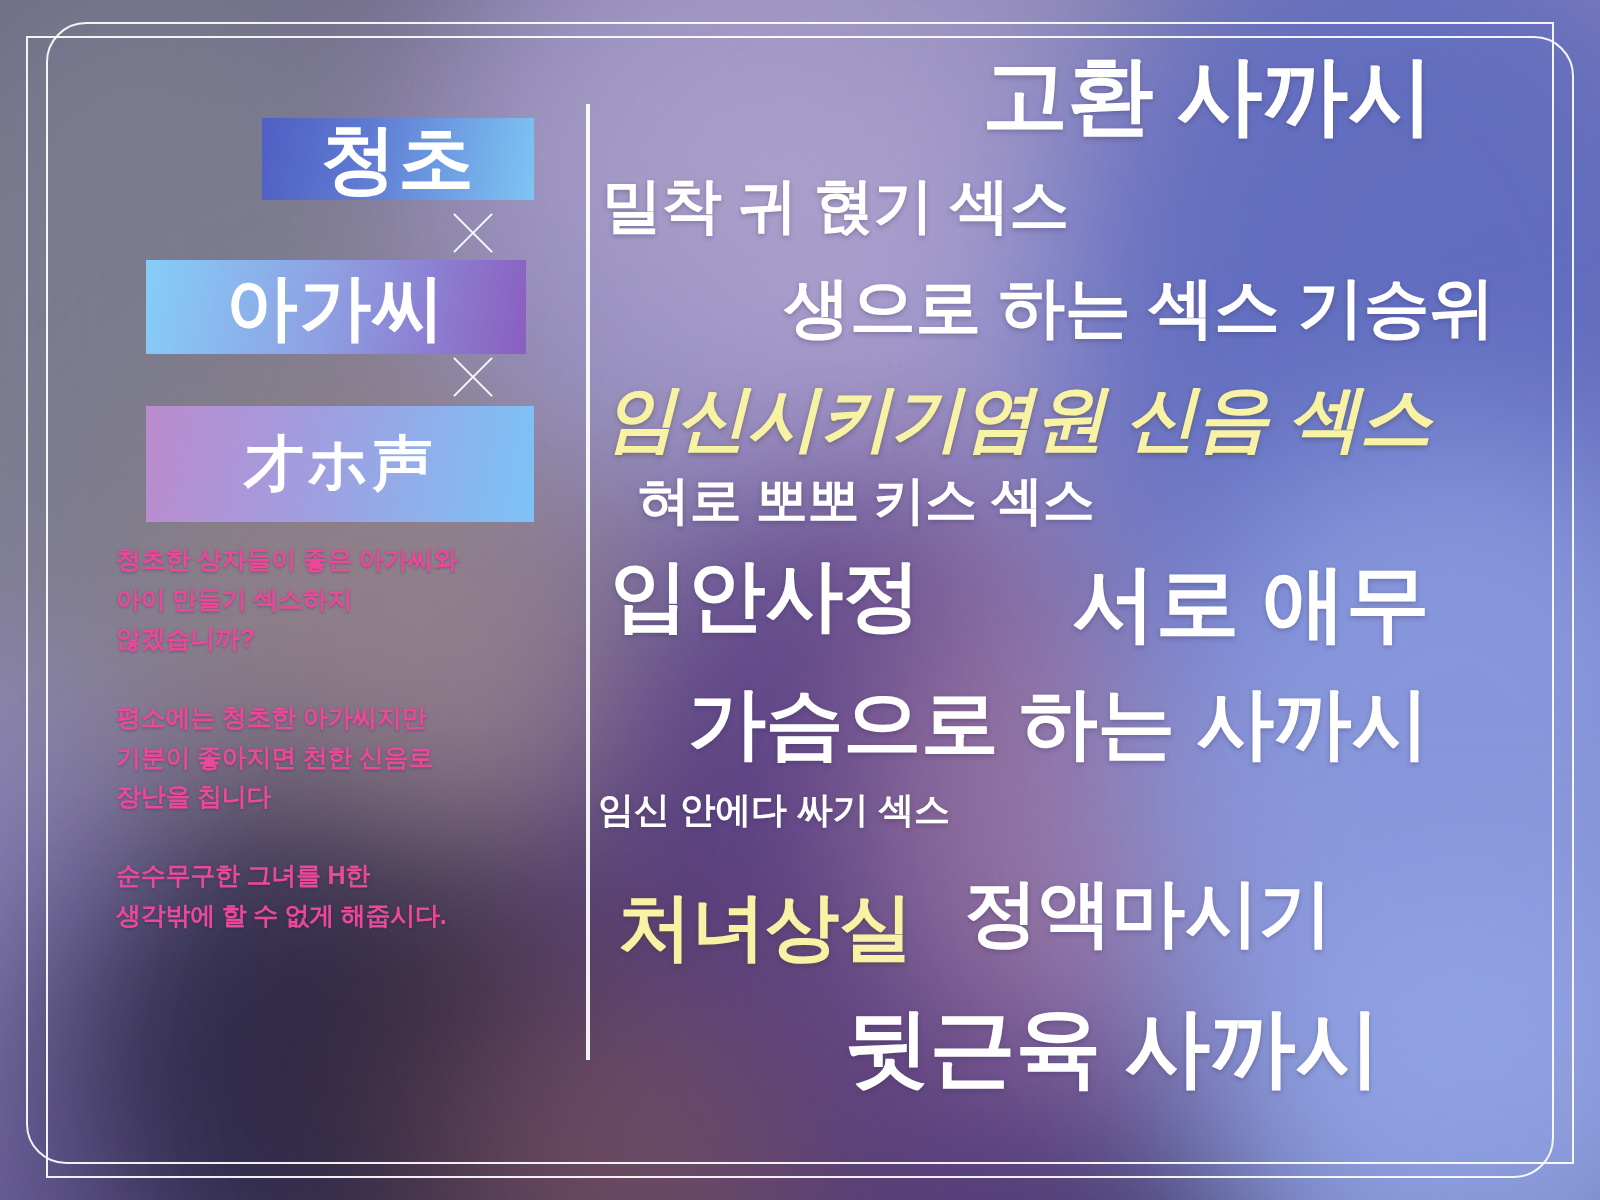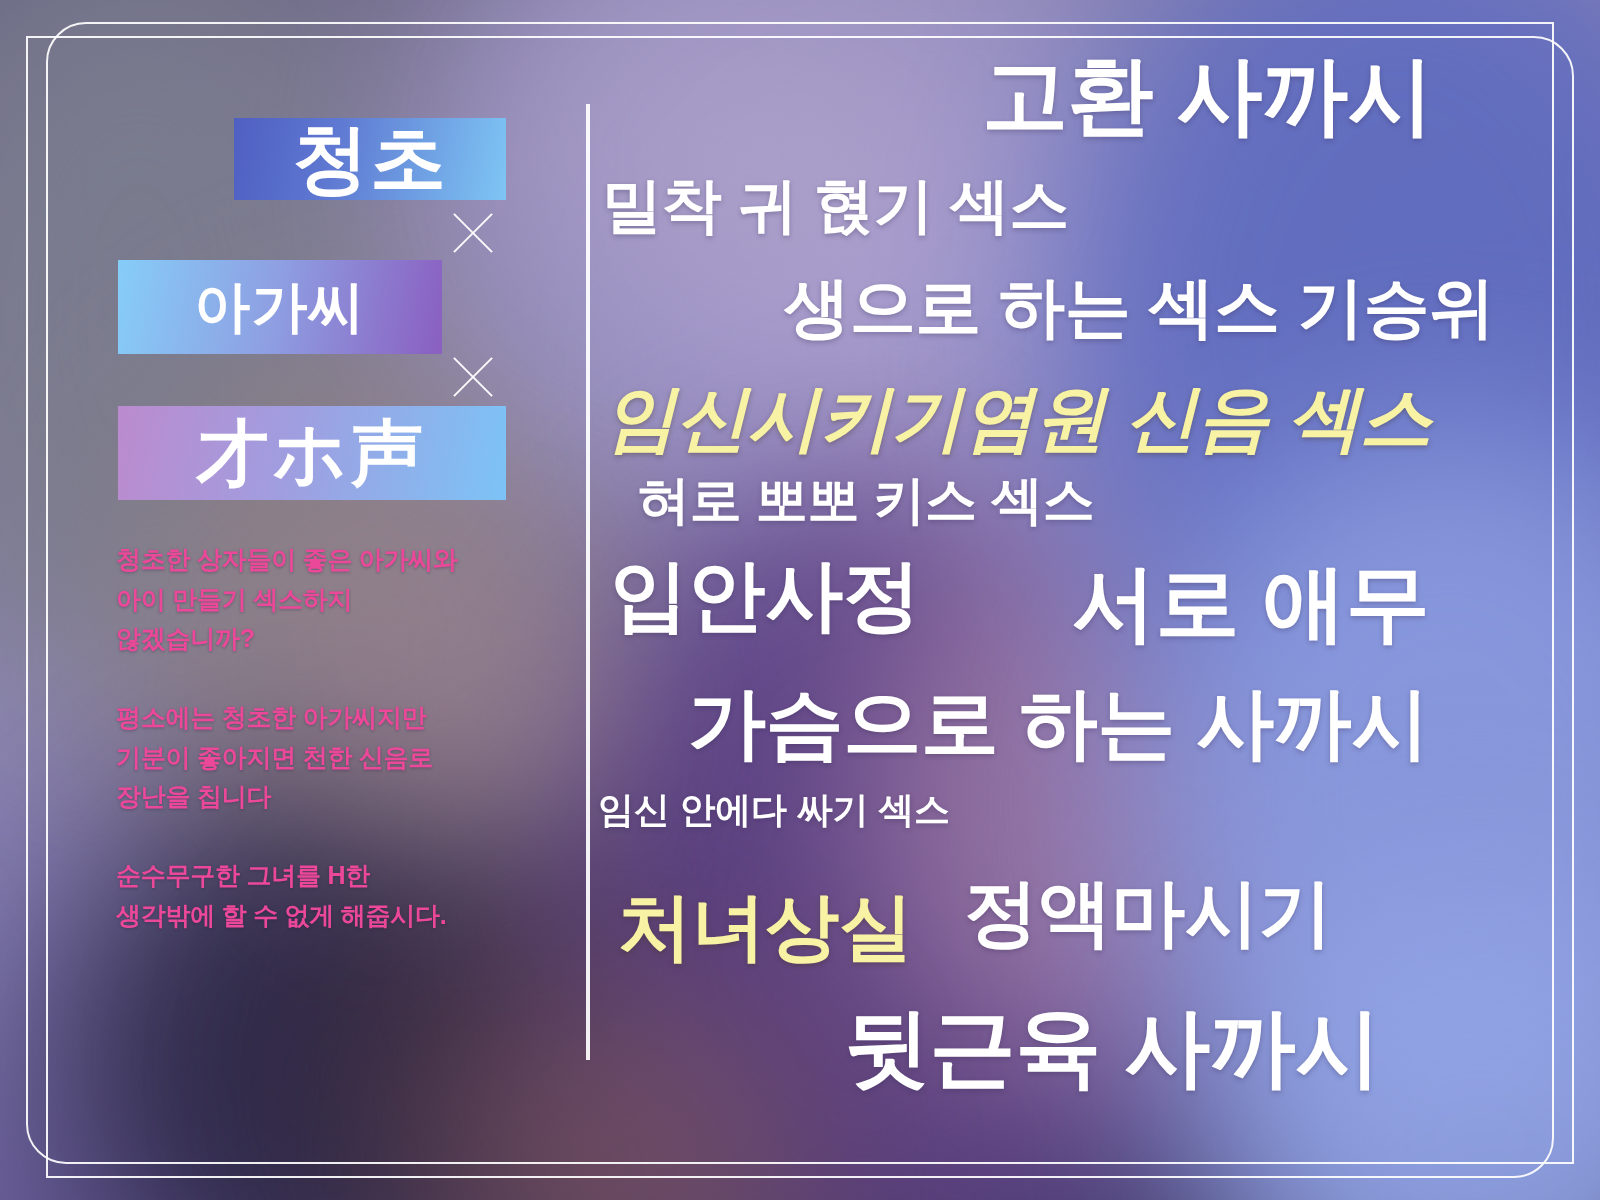--- a/index.html
+++ b/index.html
@@ -58,30 +58,30 @@
   .divider { position:absolute; left:586px; top:104px; width:4px; height:956px;
              background:rgba(255,255,255,.92); z-index:3; }
 
   
   .left-col { position:absolute; left:0; top:0; width:586px; height:1200px; z-index:4; }
 
   .title-stack { position:absolute; left:0; top:118px; width:586px; height:382px; }
   .tbox {
     position:absolute; display:flex; align-items:center;
     color:#fff; font-weight:700; white-space:nowrap;
-    letter-spacing:.02em; line-height:1;
+    letter-spacing:.02em; line-height:1;margin-left:28px;
   }
   .tbox-1 { left:234px; width:272px; height:82px; top:0;
             font-size:76px; justify-content:center;
             background:linear-gradient(100deg,#4f5fc2 0%,#5f7ad2 38%,#7ec5f4 100%); }
-  .tbox-2 { left:118px; width:324px; height:94px; top:142px;
-            font-size:56px; justify-content:center;
+  .tbox-2 { left:118px; width:380px; height:94px; top:142px;
+            font-size:72px; justify-content:center;
             background:linear-gradient(100deg,#86cdf8 0%,#8e9fe2 48%,#8a5fc0 100%);align-items:center; }
-  .tbox-3 { left:118px; width:388px; height:94px; top:288px;
-            font-size:72px; justify-content:center; letter-spacing:.06em;
+  .tbox-3 { left:118px; width:388px; height:116px; top:288px;
+            font-size:60px; justify-content:center; letter-spacing:.06em;
             background:linear-gradient(100deg,#bb8bce 0%,#9f9ee0 45%,#7cc3f6 100%); }
 
   .xmark { position:absolute; width:54px; height:54px; }
   .xmark::before, .xmark::after {
     content:""; position:absolute; left:50%; top:0; width:2px; height:100%;
     background:rgba(255,255,255,.95); transform-origin:center;
   }
   .xmark::before { transform:translateX(-50%) rotate(45deg); }
   .xmark::after  { transform:translateX(-50%) rotate(-45deg); }
   .xmark-1 { left:446px; top:88px; }

